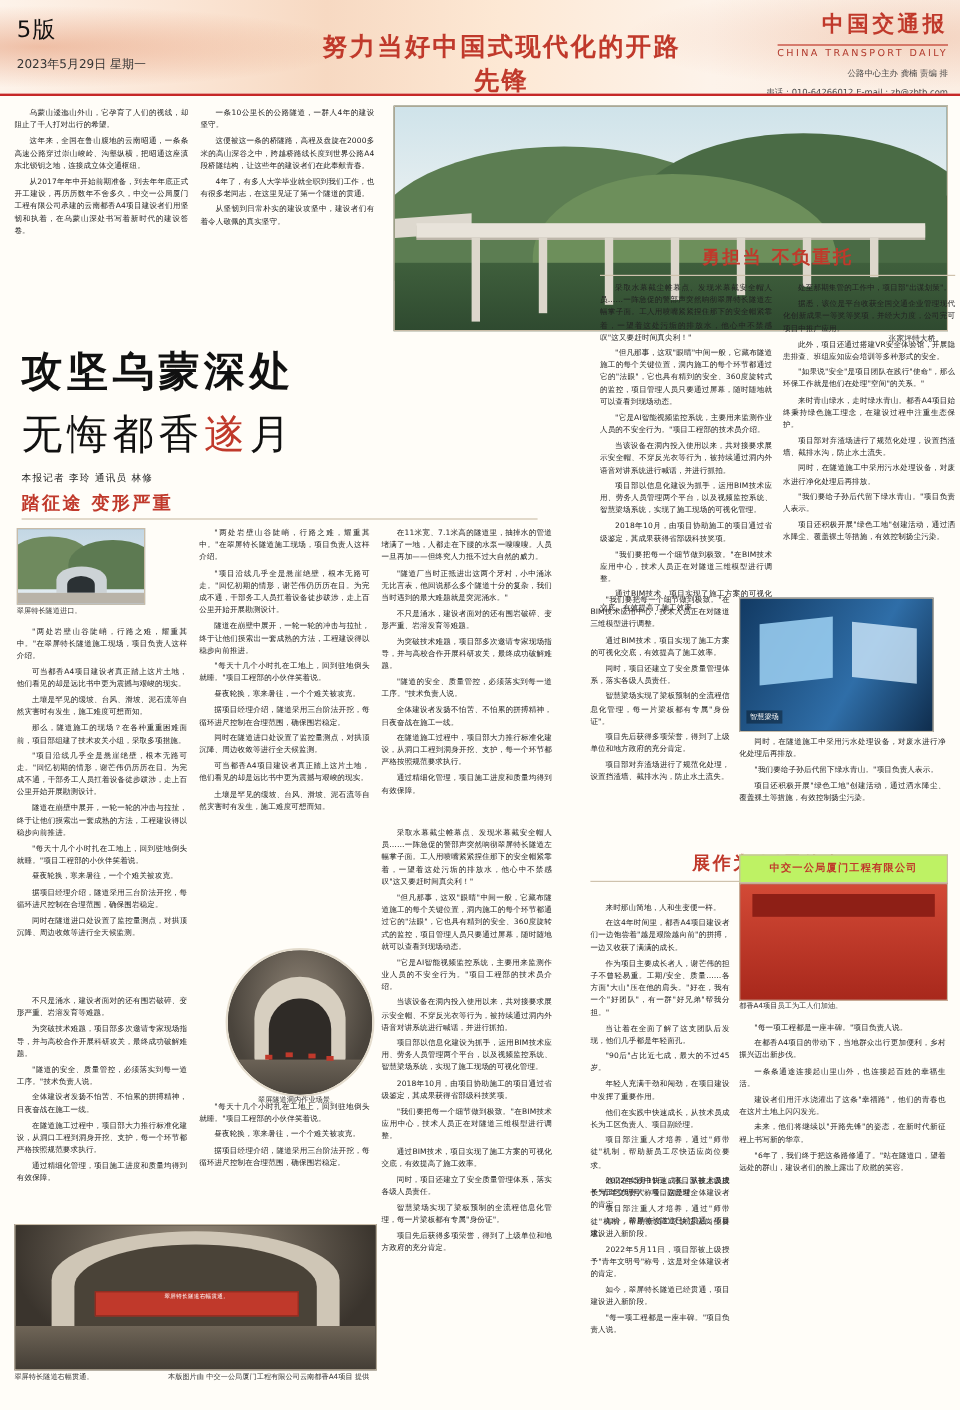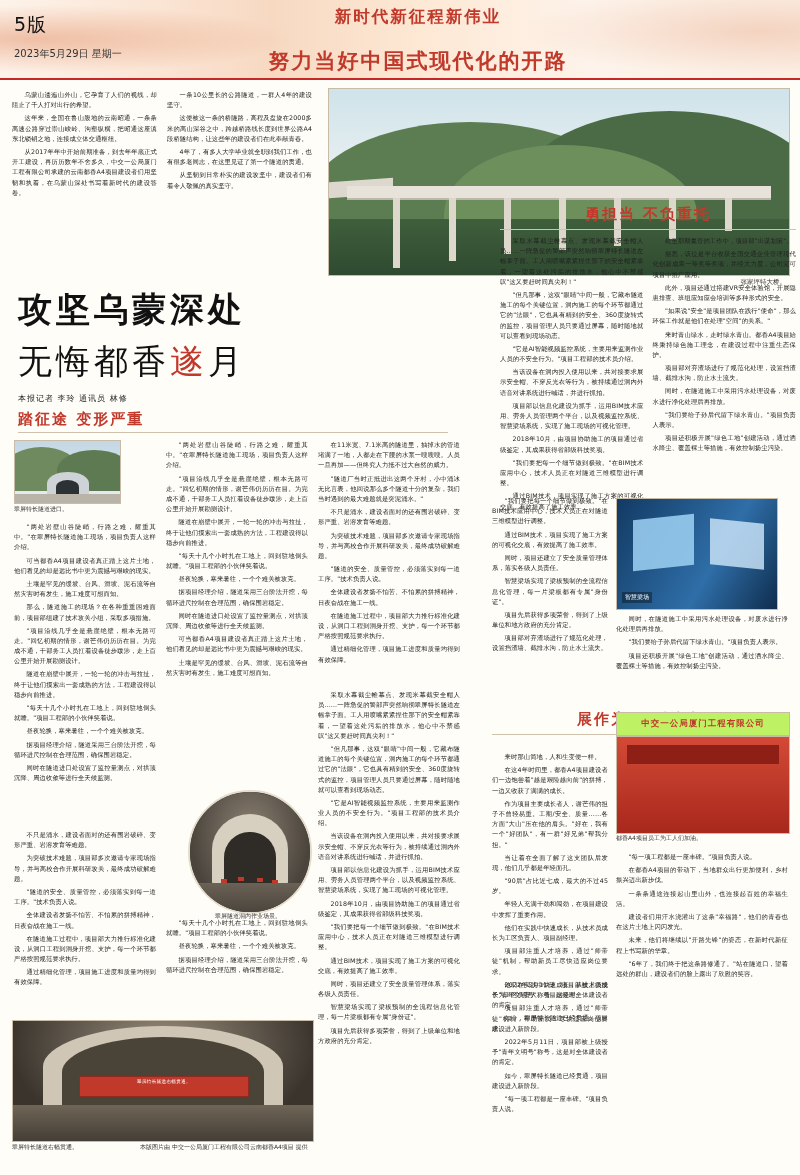--- a/index.html
+++ b/index.html
@@ -115,22 +115,27 @@
 <body>
 
 <div class="page">
 
   <div class="masthead">
     <div class="mh-left">
       <div class="mh-page">5版</div>
       <div class="mh-date">2023年5月29日  星期一</div>
     </div>
     <div class="mh-center">
-      <div class="mh-line1">新时代新征程新伟业</div>
       <div class="mh-line2">努力当好中国式现代化的开路先锋</div>
+    </div>
+    <div class="mh-right">
+      <div class="mh-brand">中国交通报</div>
+      <div class="mh-brand-en">CHINA TRANSPORT DAILY</div>
+      <div class="mh-meta">公路中心主办  龚楠  责编 排</div>
+      <div class="mh-meta">串话：010-64266012  E-mail：zb@zbtb.com</div>
     </div>
   </div>
 
   <div class="topwrap">
     <div class="top-cols">
       <div class="c col-text">
         <p>乌蒙山逶迤山外山，它孕育了人们的视线，却阻止了千人打对出行的希望。</p>
         <p>这年来，全国在鲁山腹地的云南昭通，一条条高速公路穿过崇山峻岭、沟壑纵横，把昭通这座滇东北锁钥之地，连接成立体交通枢纽。</p>
         <p>从2017年年中开始前期准备，到去年年底正式开工建设，再历历数年不舍多久，中交一公局厦门工程有限公司承建的云南都香A4项目建设者们用坚韧和执着，在乌蒙山深处书写着新时代的建设答卷。</p>
       </div>

